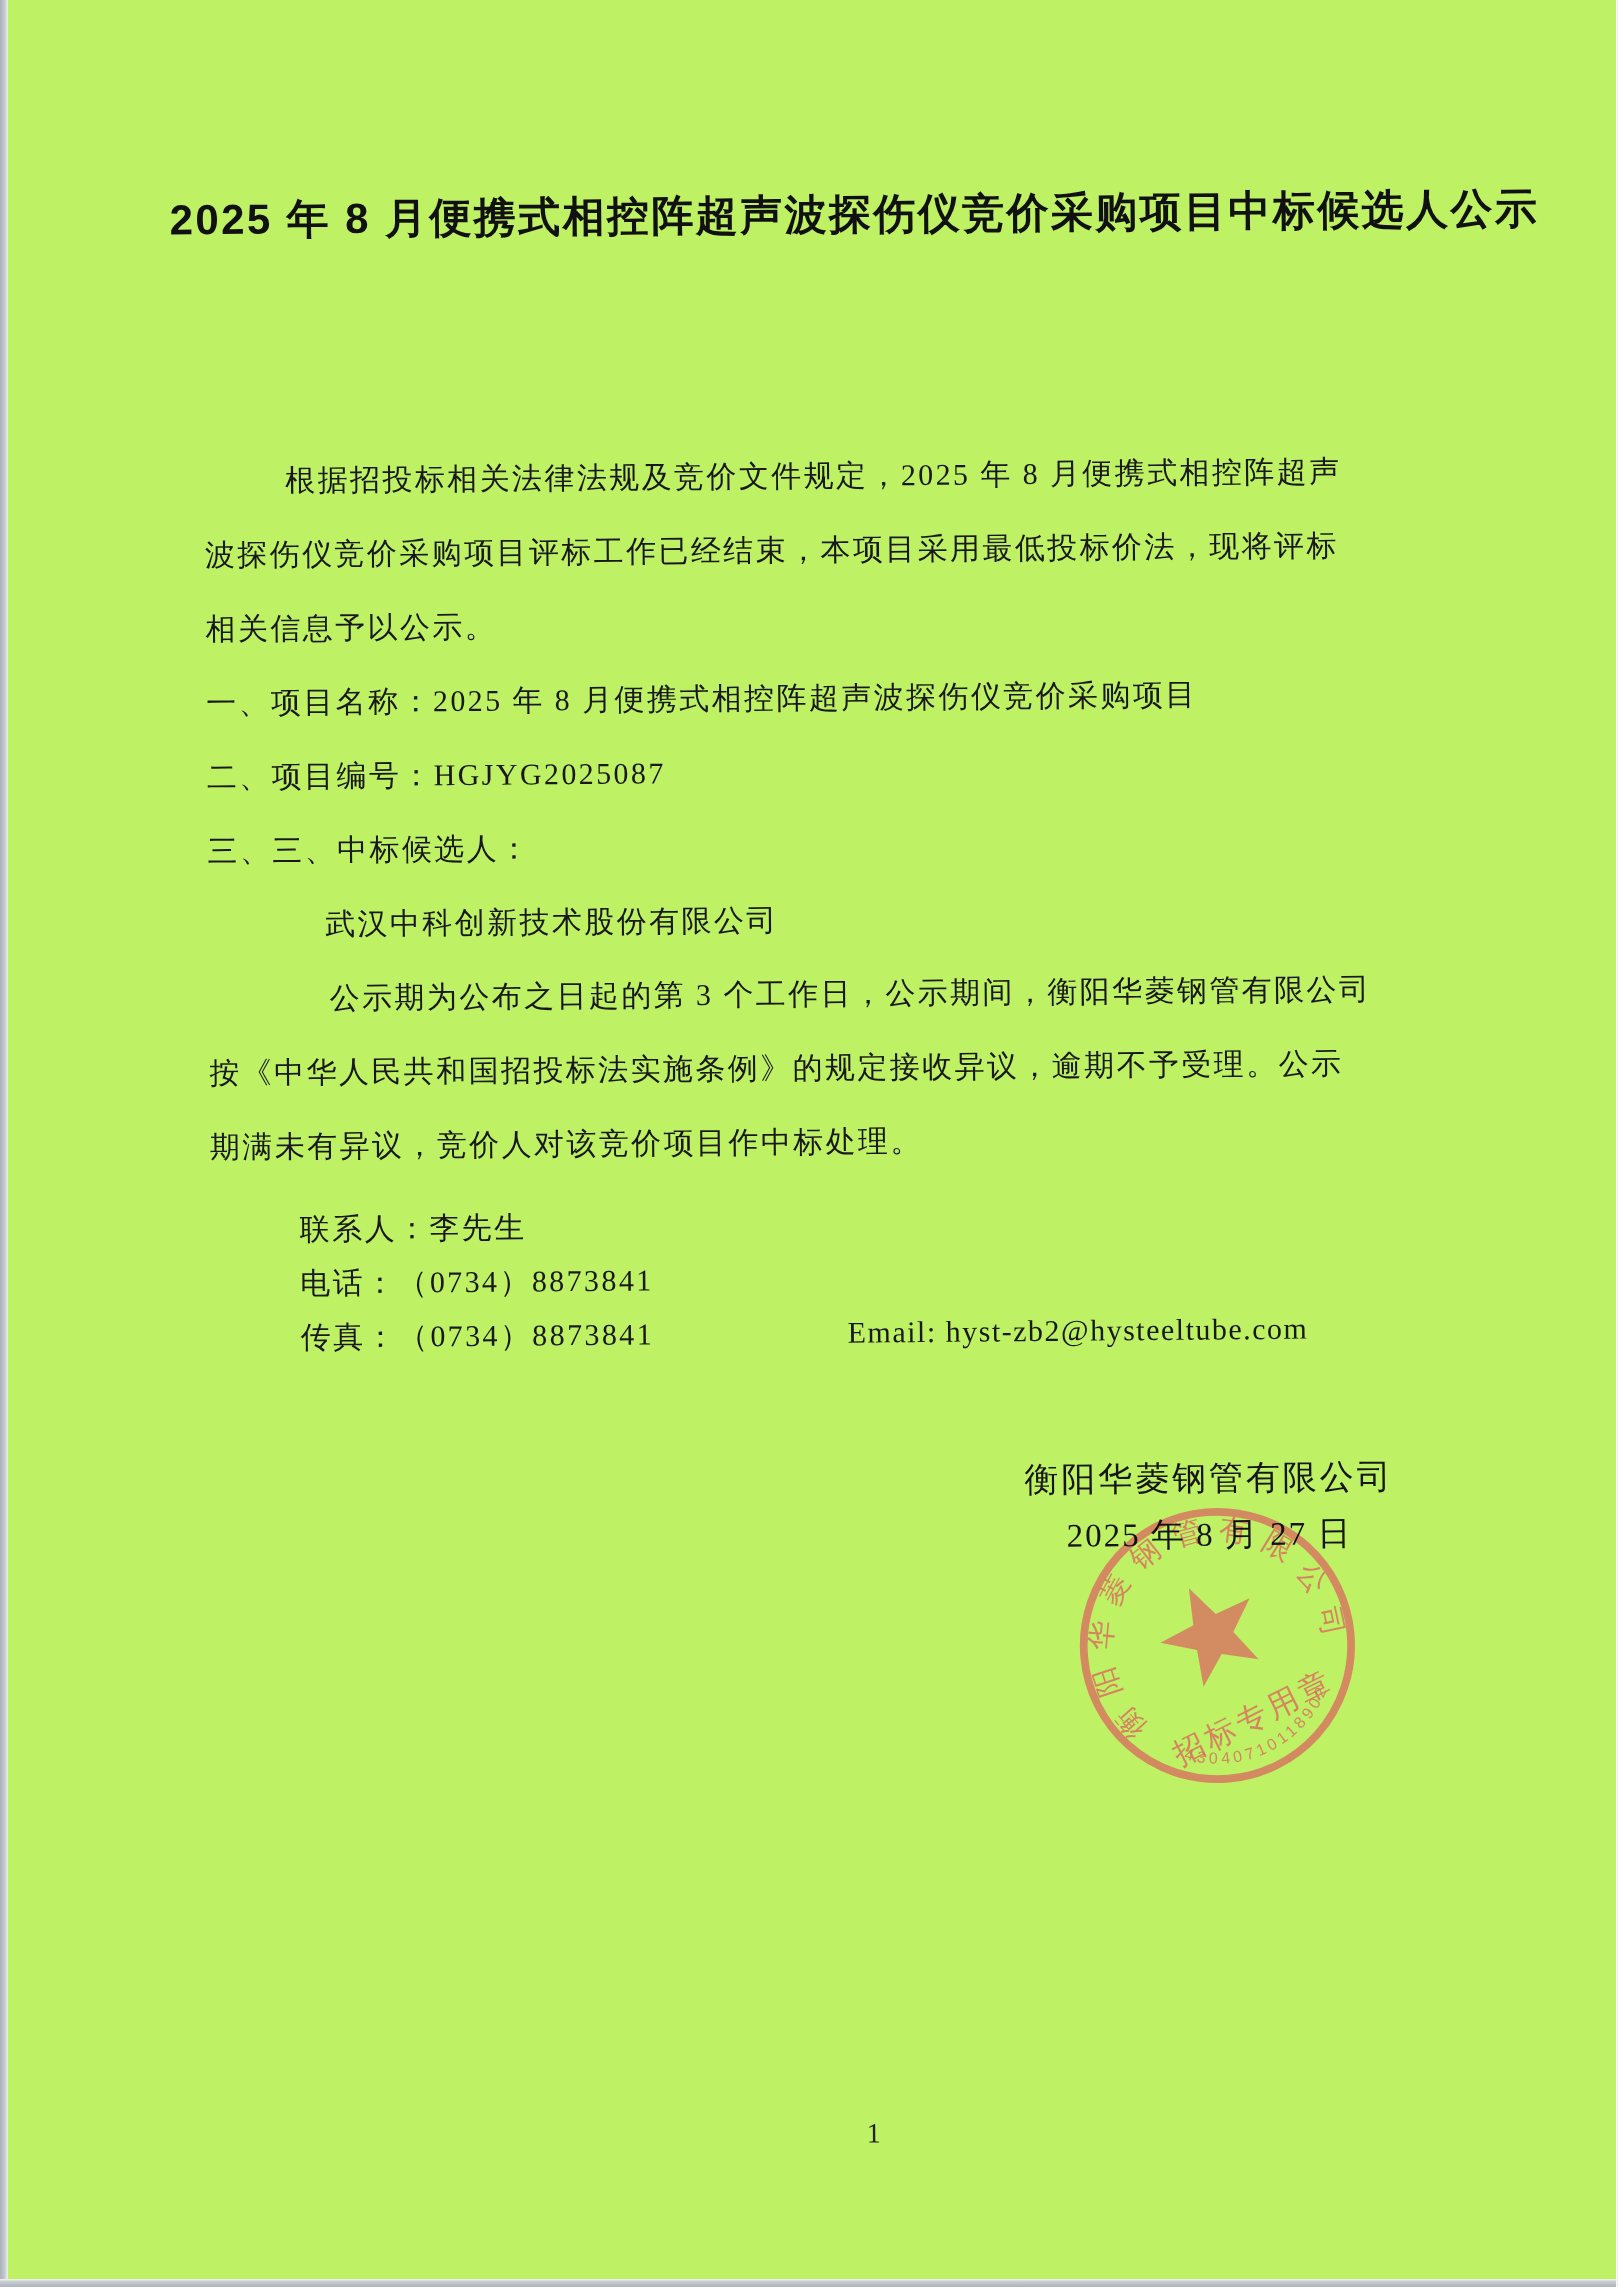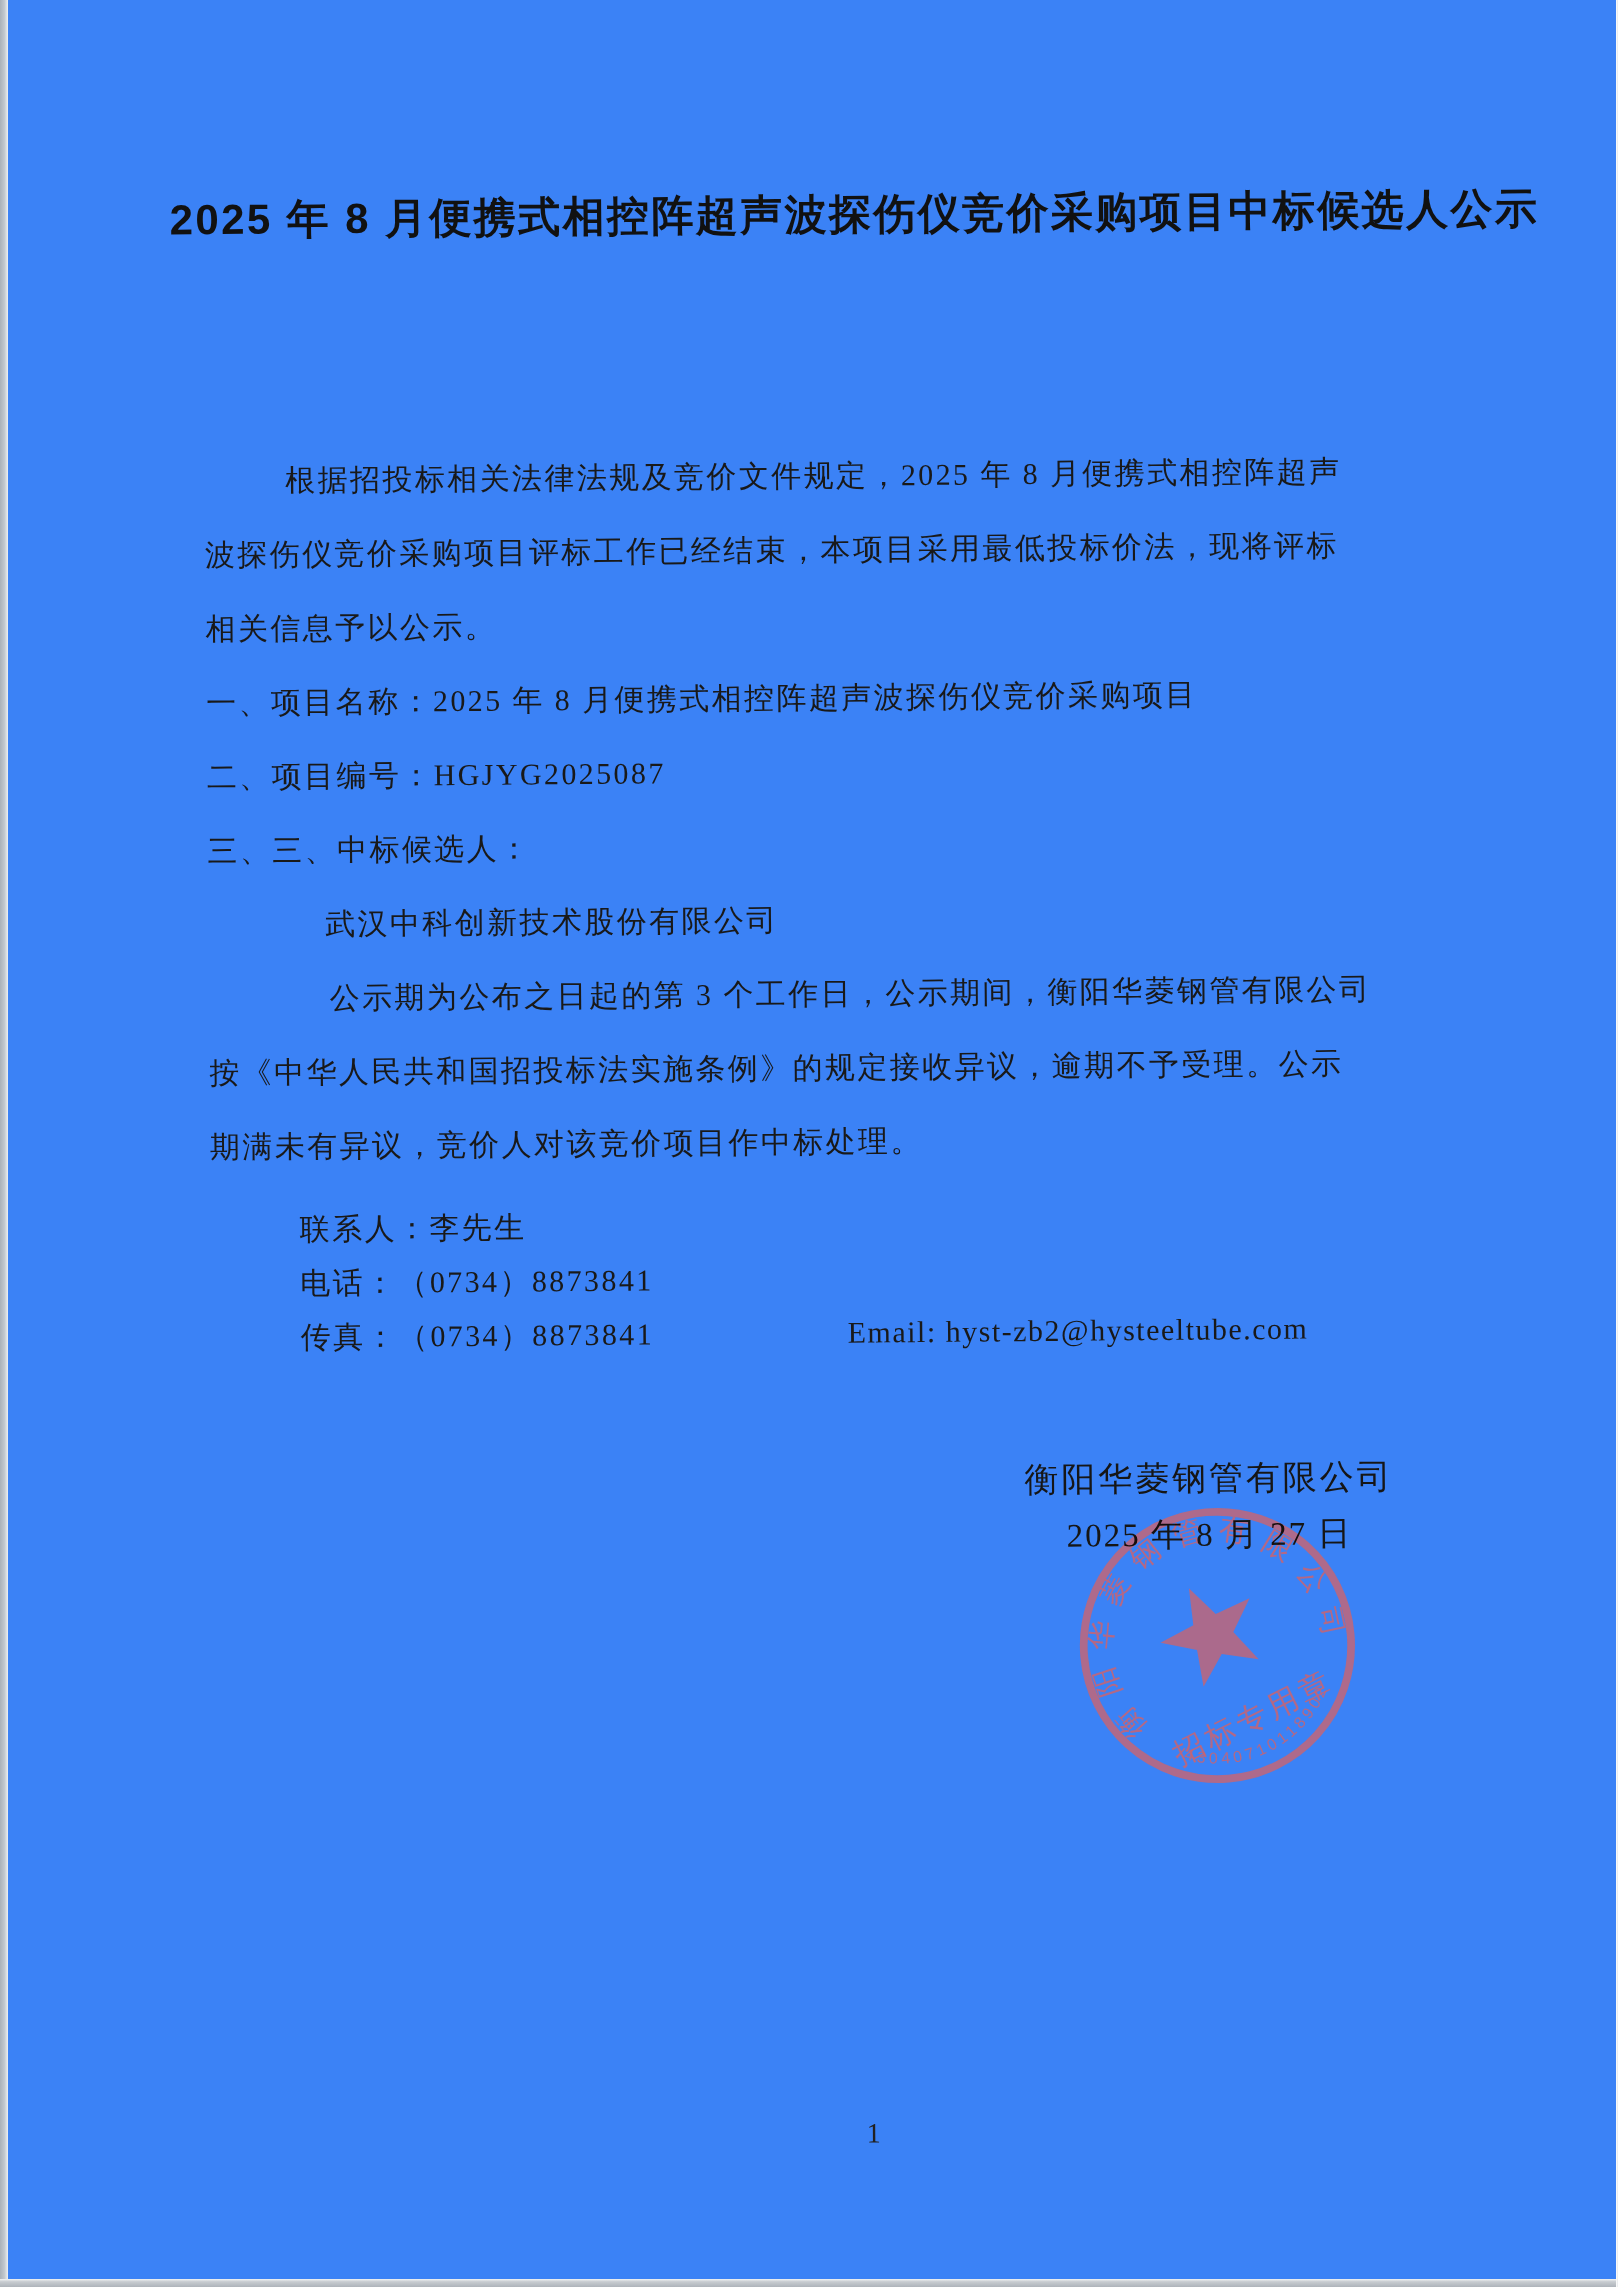--- a/index.html
+++ b/index.html
@@ -1,19 +1,19 @@
 <!DOCTYPE html>
 <html style="--stamp-color: #dc5f5f;"><head>
 <meta charset="utf-8">
 <style>
   * { margin:0; padding:0; box-sizing:border-box; }
   html,body { background:#ffffff; }
   .page {
     position:relative; width:1619px; height:2288px;
-    background:#3b82f6; overflow:hidden;
+    background:#bef264; overflow:hidden;
     font-family:"Liberation Serif", serif; color:#1c1c1c;
   }
   
   .edge-left {
     position:absolute; left:0; top:0; width:7.8px; height:100%;
     background:linear-gradient(90deg,#aab1b9 0%,#c2c8ce 55%,#eef0f2 100%);
   }
   .edge-bottom {
     position:absolute; left:0; bottom:0; width:100%; height:8.8px;
     background:linear-gradient(0deg,#a9afb6 0%,#c8ccd1 70%,#f2f3f4 100%);

